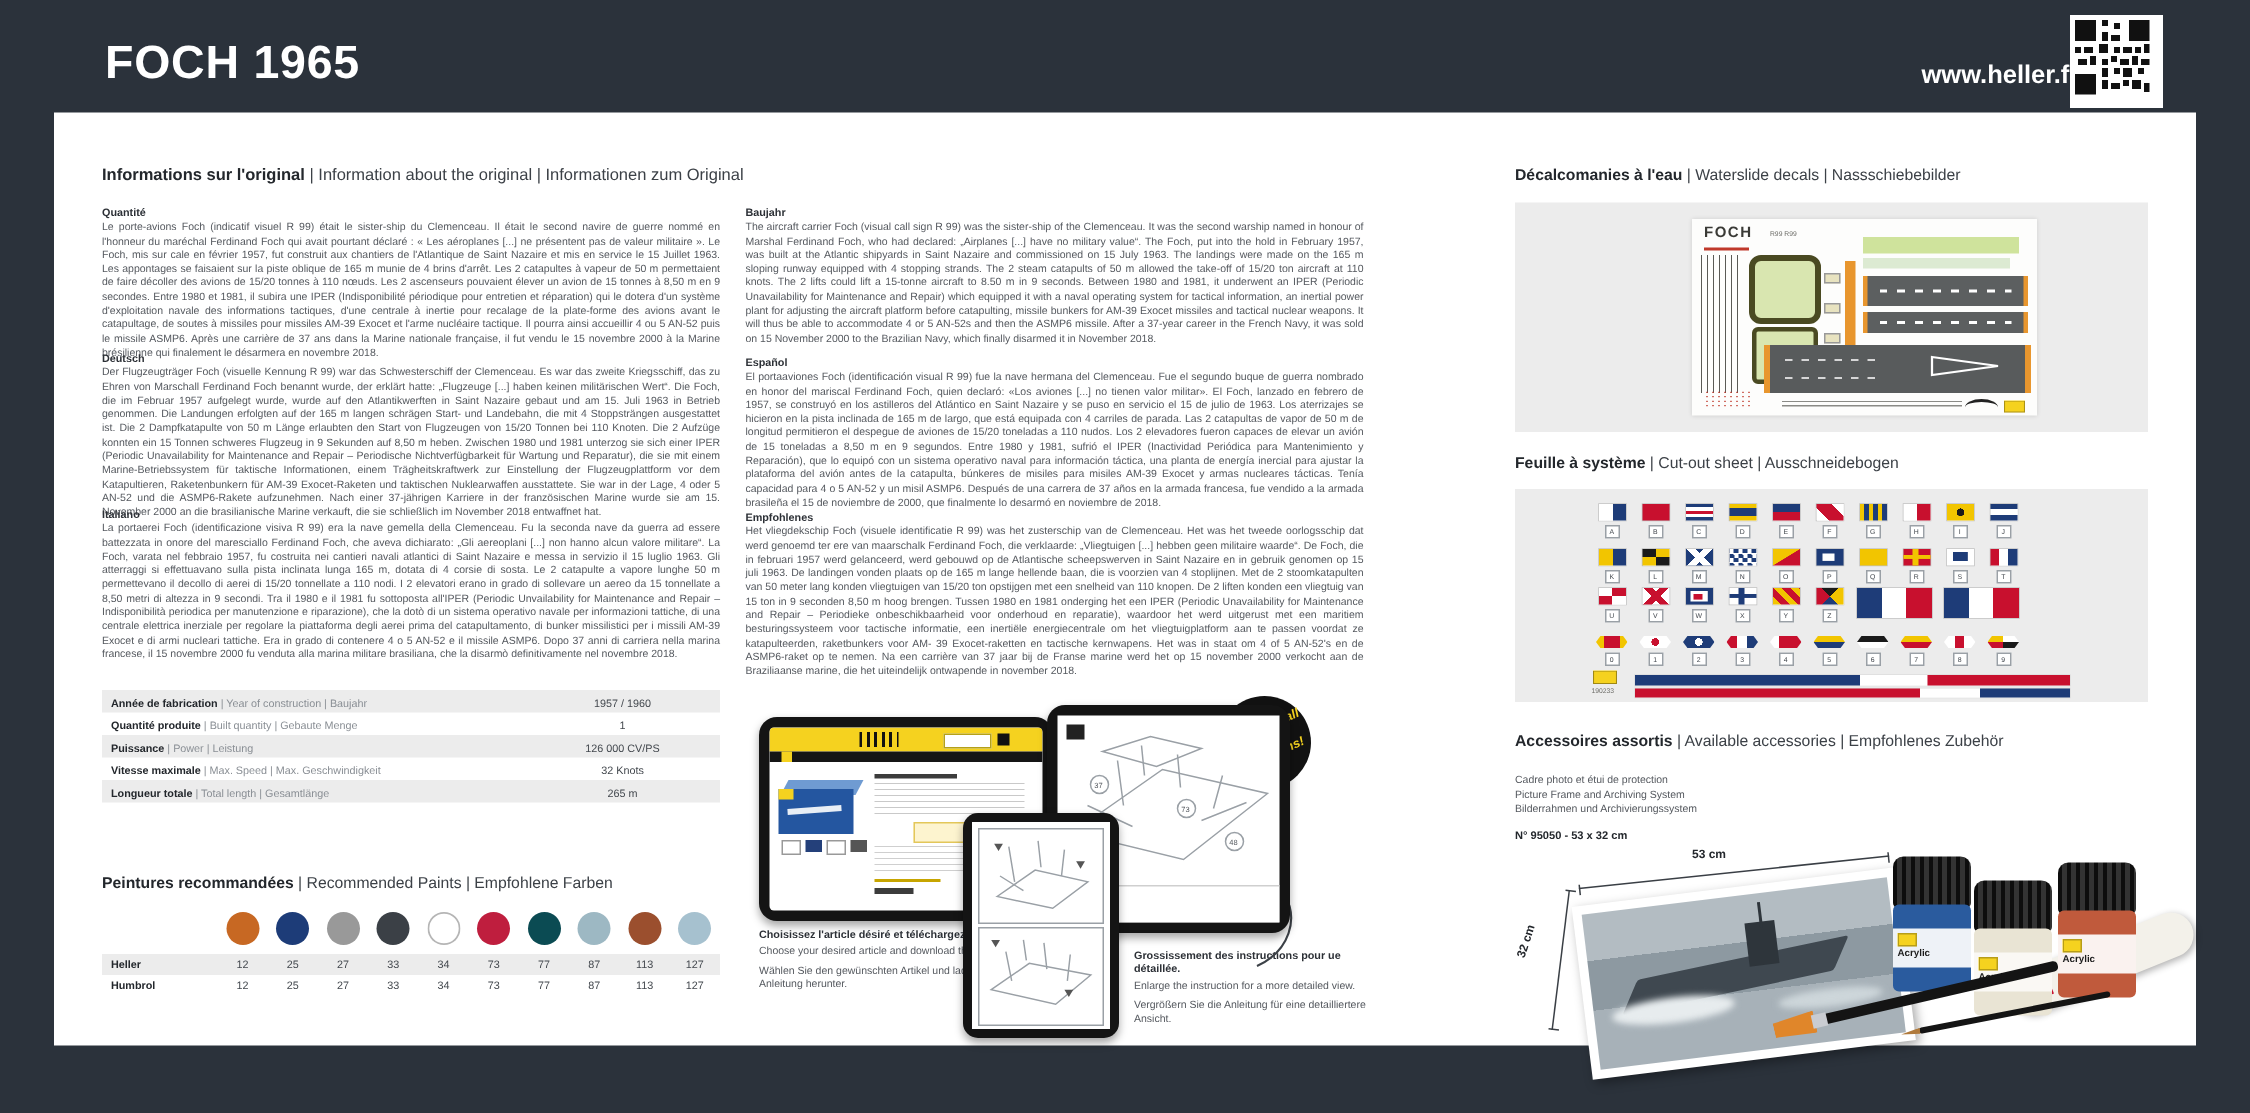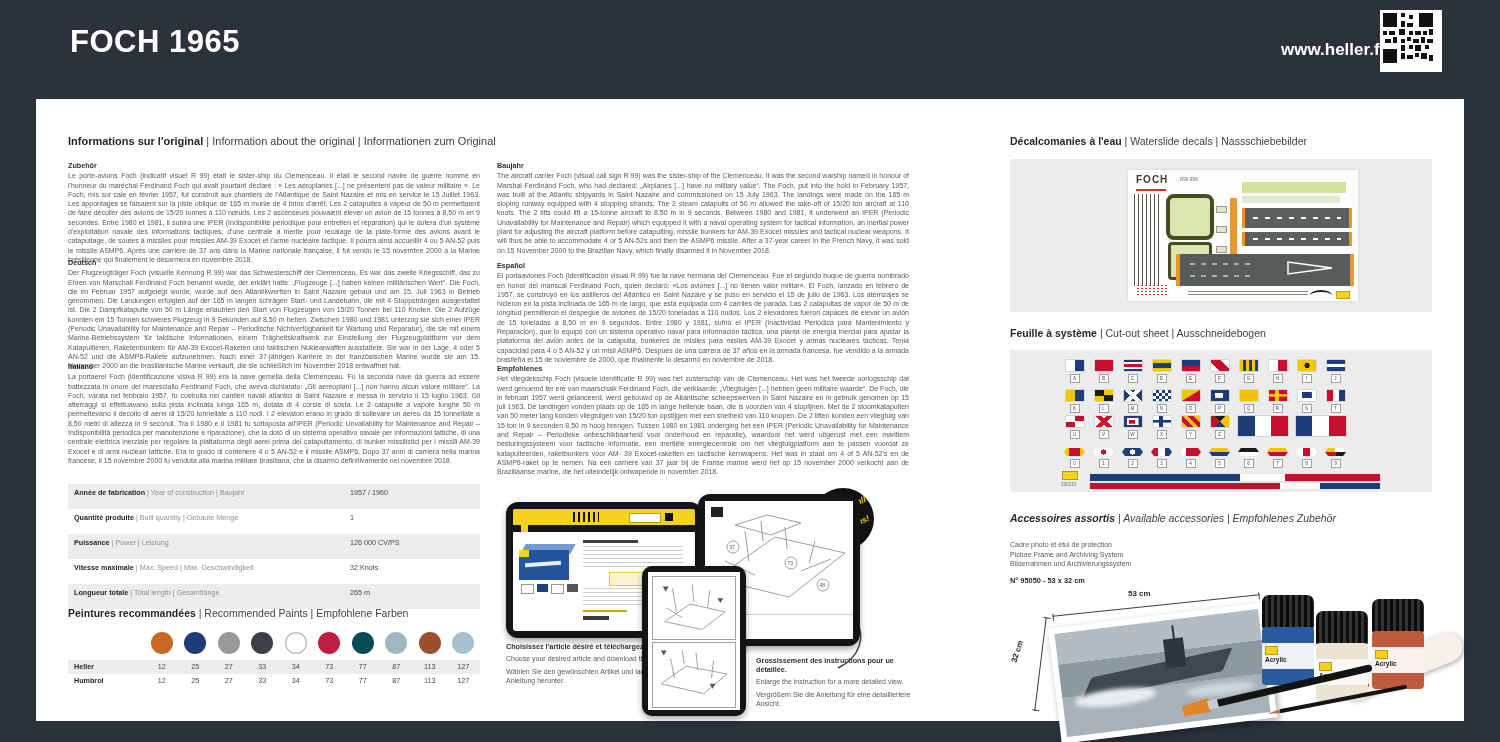--- a/index.html
+++ b/index.html
@@ -1,31 +1,31 @@
 <!DOCTYPE html>
 <html><head>
 <meta charset="utf-8">
 <style>
   html,body{margin:0;padding:0;background:#20262d;}
   .page{position:relative;width:1500px;height:742px;background:#2b323b;font-family:"Liberation Sans",sans-serif;overflow:hidden;}
   .page-title{position:absolute;left:70px;top:24px;color:#fff;font-size:31px;font-weight:800;letter-spacing:.5px;}
   .site-url{position:absolute;left:1281px;top:40px;color:#fff;font-size:17px;font-weight:bold;}
   .qr{position:absolute;left:1380px;top:10px;width:56px;height:56px;background:#fff;padding:3px;}
-  .content{position:absolute;left:36px;top:75px;width:1428px;height:622px;background:#fff;color:#43484e;margin-top:24px;}
+  .content{position:absolute;left:36px;top:75px;width:1428px;height:622px;background:#fff;color:#43484e;}
   .sec-h{position:absolute;font-size:11px;color:#3c4147;white-space:nowrap;}
   .sec-h b{color:#23272c;}
   .lang-block{position:absolute;width:412px;font-size:7px;line-height:9.3px;color:#55595f;text-align:justify;}
   .lang-title{font-weight:bold;color:#2c3036;font-size:7.2px;margin-bottom:1px;}
   
   .specs{position:absolute;left:32px;top:385px;width:412px;}
-  .spec-row{display:flex;height:25px;line-height:17px;font-size:7.2px;}
+  .spec-row{display:flex;height:15px;line-height:17px;font-size:7.2px;}
   .spec-row.alt{background:#ececec;}
   .spec-label{flex:1;padding-left:6px;color:#8a8f95;white-space:nowrap;overflow:hidden;}
   .spec-label b{color:#23272c;}
-  .spec-value{width:130px;color:#43484e;}
+  .spec-value{width:130px;text-align:center;color:#43484e;}
   
   .paints{position:absolute;left:32px;top:527px;width:412px;}
   .paint-row{display:flex;align-items:center;}
   .paint-row .brand{width:72px;padding-left:6px;font-weight:bold;color:#23272c;font-size:7.2px;}
   .paint-cell{width:34px;text-align:center;font-size:7.2px;color:#43484e;display:flex;justify-content:center;align-items:center;}
   .swatch-row{height:34px;}
   .num-row{height:14px;line-height:14px;}
   .num-row.alt{background:#ececec;}
   .swatch{width:22px;height:22px;border-radius:50%;}
   
@@ -90,21 +90,21 @@
     </svg>
   </div>
 
   <div class="content">
 
     <div class="sec-h" style="left:32px;top:36px;">
       <b>Informations sur l'original</b><span> | Information about the original | Informationen zum Original</span>
     </div>
 
     <div class="lang-block" style="left:32px;top:62px;">
-      <div class="lang-title">Zubehör</div>
+      <div class="lang-title">Quantité</div>
       <div>Le porte-avions Foch (indicatif visuel R 99) était le sister-ship du Clemenceau. Il était le second navire de guerre nommé en l'honneur du maréchal Ferdinand Foch qui avait pourtant déclaré : « Les aéroplanes [...] ne présentent pas de valeur militaire ». Le Foch, mis sur cale en février 1957, fut construit aux chantiers de l'Atlantique de Saint Nazaire et mis en service le 15 Juillet 1963. Les appontages se faisaient sur la piste oblique de 165 m munie de 4 brins d'arrêt. Les 2 catapultes à vapeur de 50 m permettaient de faire décoller des avions de 15/20 tonnes à 110 nœuds. Les 2 ascenseurs pouvaient élever un avion de 15 tonnes à 8,50 m en 9 secondes. Entre 1980 et 1981, il subira une IPER (Indisponibilité périodique pour entretien et réparation) qui le dotera d'un système d'exploitation navale des informations tactiques, d'une centrale à inertie pour recalage de la plate-forme des avions avant le catapultage, de soutes à missiles pour missiles AM-39 Exocet et l'arme nucléaire tactique. Il pourra ainsi accueillir 4 ou 5 AN-52 puis le missile ASMP6. Après une carrière de 37 ans dans la Marine nationale française, il fut vendu le 15 novembre 2000 à la Marine brésilienne qui finalement le désarmera en novembre 2018.</div>
     </div>
     <div class="lang-block" style="left:32px;top:159px;">
       <div class="lang-title">Deutsch</div>
       <div>Der Flugzeugträger Foch (visuelle Kennung R 99) war das Schwesterschiff der Clemenceau. Es war das zweite Kriegsschiff, das zu Ehren von Marschall Ferdinand Foch benannt wurde, der erklärt hatte: „Flugzeuge [...] haben keinen militärischen Wert“. Die Foch, die im Februar 1957 aufgelegt wurde, wurde auf den Atlantikwerften in Saint Nazaire gebaut und am 15. Juli 1963 in Betrieb genommen. Die Landungen erfolgten auf der 165 m langen schrägen Start- und Landebahn, die mit 4 Stoppsträngen ausgestattet ist. Die 2 Dampfkatapulte von 50 m Länge erlaubten den Start von Flugzeugen von 15/20 Tonnen bei 110 Knoten. Die 2 Aufzüge konnten ein 15 Tonnen schweres Flugzeug in 9 Sekunden auf 8,50 m heben. Zwischen 1980 und 1981 unterzog sie sich einer IPER (Periodic Unavailability for Maintenance and Repair – Periodische Nichtverfügbarkeit für Wartung und Reparatur), die sie mit einem Marine-Betriebssystem für taktische Informationen, einem Trägheitskraftwerk zur Einstellung der Flugzeugplattform vor dem Katapultieren, Raketenbunkern für AM-39 Exocet-Raketen und taktischen Nuklearwaffen ausstattete. Sie war in der Lage, 4 oder 5 AN-52 und die ASMP6-Rakete aufzunehmen. Nach einer 37-jährigen Karriere in der französischen Marine wurde sie am 15. November 2000 an die brasilianische Marine verkauft, die sie schließlich im November 2018 entwaffnet hat.</div>
     </div>
     <div class="lang-block" style="left:32px;top:263px;">
       <div class="lang-title">Italiano</div>
       <div>La portaerei Foch (identificazione visiva R 99) era la nave gemella della Clemenceau. Fu la seconda nave da guerra ad essere battezzata in onore del maresciallo Ferdinand Foch, che aveva dichiarato: „Gli aereoplani [...] non hanno alcun valore militare“. La Foch, varata nel febbraio 1957, fu costruita nei cantieri navali atlantici di Saint Nazaire e messa in servizio il 15 luglio 1963. Gli atterraggi si effettuavano sulla pista inclinata lunga 165 m, dotata di 4 corsie di sosta. Le 2 catapulte a vapore lunghe 50 m permettevano il decollo di aerei di 15/20 tonnellate a 110 nodi. I 2 elevatori erano in grado di sollevare un aereo da 15 tonnellate a 8,50 metri di altezza in 9 secondi. Tra il 1980 e il 1981 fu sottoposta all'IPER (Periodic Unvailability for Maintenance and Repair – Indisponibilità periodica per manutenzione e riparazione), che la dotò di un sistema operativo navale per informazioni tattiche, di una centrale elettrica inerziale per regolare la piattaforma degli aerei prima del catapultamento, di bunker missilistici per i missili AM-39 Exocet e di armi nucleari tattiche. Era in grado di contenere 4 o 5 AN-52 e il missile ASMP6. Dopo 37 anni di carriera nella marina francese, il 15 novembre 2000 fu venduta alla marina militare brasiliana, che la disarmò definitivamente nel novembre 2018.</div>
     </div>
@@ -529,21 +529,21 @@
           <div style="width: 45px; height: 100%; background: rgb(255, 255, 255);"></div>
           <div style="width: 95px; height: 100%; background: rgb(200, 16, 46);"></div>
         </div>
         <div class="strip" style="top: 133px; left: 80px; height: 6px;">
           <div style="width: 190px; height: 100%; background: rgb(200, 16, 46);"></div>
           <div style="width: 40px; height: 100%; background: rgb(255, 255, 255);"></div>
           <div style="width: 60px; height: 100%; background: rgb(30, 60, 120);"></div>
         </div>
       </div>
 
-    <div class="sec-h" style="left:974px;top:413px;font-size:10.5px;font-style:italic;">
+    <div class="sec-h" style="left:974px;top:413px;font-size:10.5px;">
       <b>Accessoires assortis</b><span> | Available accessories | Empfohlenes Zubehör</span>
     </div>
 
     <div class="rdesc" style="top:441px;">
       <div>Cadre photo et étui de protection</div>
       <div>Picture Frame and Archiving System</div>
       <div>Bilderrahmen und Archivierungssystem</div>
     </div>
     <div class="rref" style="top:477px;">N° 95050 - 53 x 32 cm</div>
 

